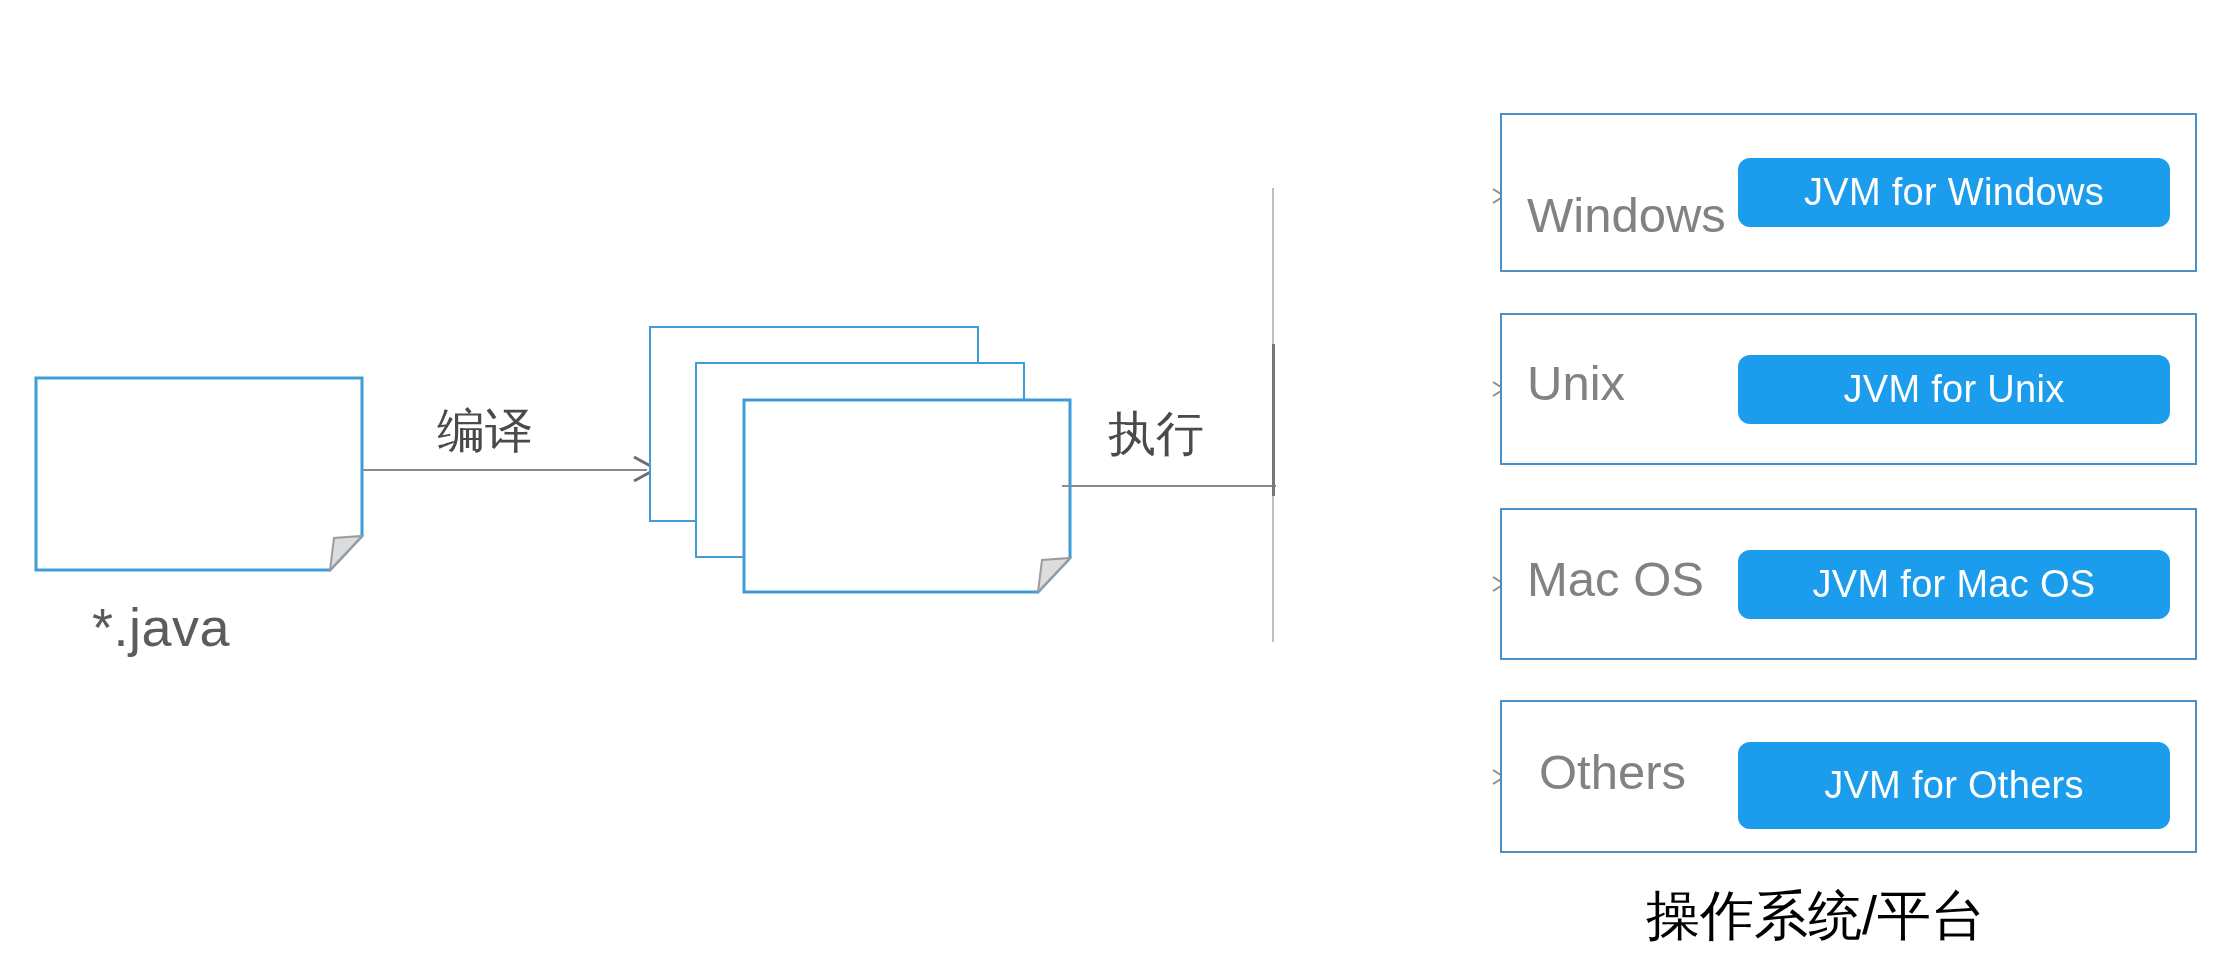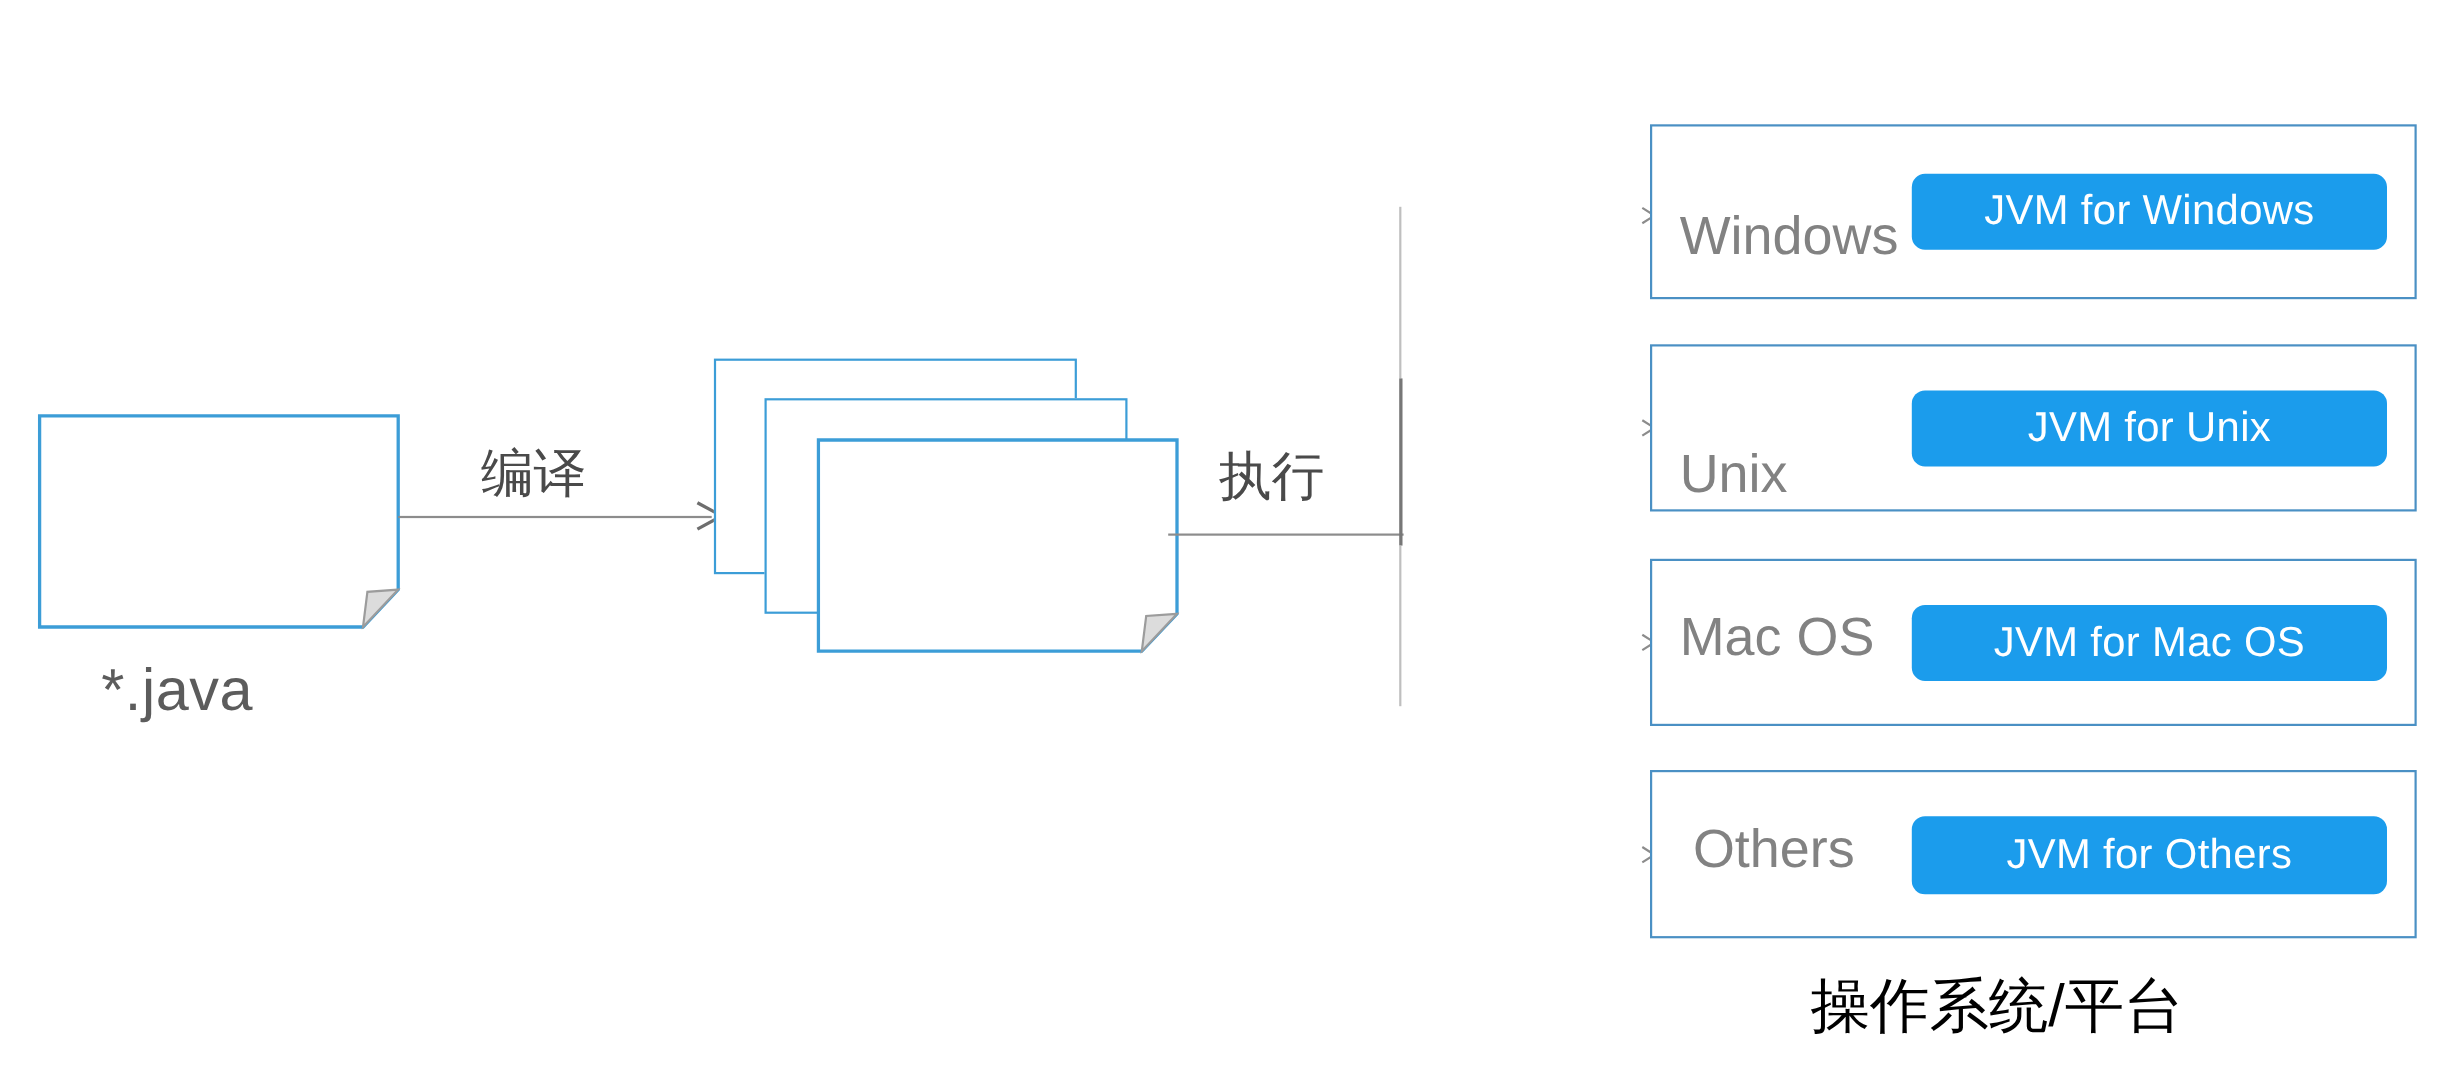--- a/index.html
+++ b/index.html
@@ -137,32 +137,32 @@
     <path d="M4,4 L15,11 L4,18" fill="none" stroke="#8C8C8C" stroke-width="2"></path>
   </svg>
   <div class="os-box" style="left:1500px; top:113px; width:697px; height:159px;"></div>
   <div class="os-label" style="left:1527px; top:163px;margin-top:28px;">Windows</div>
   <div class="jvm-btn" style="left: 1738px; top: 158px; width: 432px; height: 69px; text-align: center;">JVM for Windows</div>
 
   <svg class="tick-arrow" style="left:1489px; top:378px;" width="22" height="22" viewBox="0 0 22 22">
     <path d="M4,4 L15,11 L4,18" fill="none" stroke="#8C8C8C" stroke-width="2"></path>
   </svg>
   <div class="os-box" style="left:1500px; top:313px; width:697px; height:152px;"></div>
-  <div class="os-label" style="left:1527px; top:359px;margin-top:48px;">Unix</div>
+  <div class="os-label" style="left:1527px; top:359px;">Unix</div>
   <div class="jvm-btn" style="left: 1738px; top: 354.5px; width: 432px; height: 69px;">JVM for Unix</div>
 
   <svg class="tick-arrow" style="left:1489px; top:573px;" width="22" height="22" viewBox="0 0 22 22">
     <path d="M4,4 L15,11 L4,18" fill="none" stroke="#8C8C8C" stroke-width="2"></path>
   </svg>
   <div class="os-box" style="left:1500px; top:508px; width:697px; height:152px;"></div>
   <div class="os-label" style="left:1527px; top:555px;">Mac OS</div>
   <div class="jvm-btn" style="left: 1738px; top: 549.5px; width: 432px; height: 69px;">JVM for Mac OS</div>
 
   <svg class="tick-arrow" style="left:1489px; top:766px;" width="22" height="22" viewBox="0 0 22 22">
     <path d="M4,4 L15,11 L4,18" fill="none" stroke="#8C8C8C" stroke-width="2"></path>
   </svg>
   <div class="os-box" style="left:1500px; top:700px; width:697px; height:153px;"></div>
   <div class="os-label" style="left:1527px; top:748px;margin-left:12px;">Others</div>
-  <div class="jvm-btn" style="left: 1738px; top: 742px; width: 432px; height: 71px;">JVM for Others</div>
+  <div class="jvm-btn" style="left: 1738px; top: 742px; width: 432px; height: 87px;">JVM for Others</div>
 
   <div class="platform-caption" style="left:1646px; top:888px;">操作系统/平台</div>
 
 </div>
 
 </body></html>

